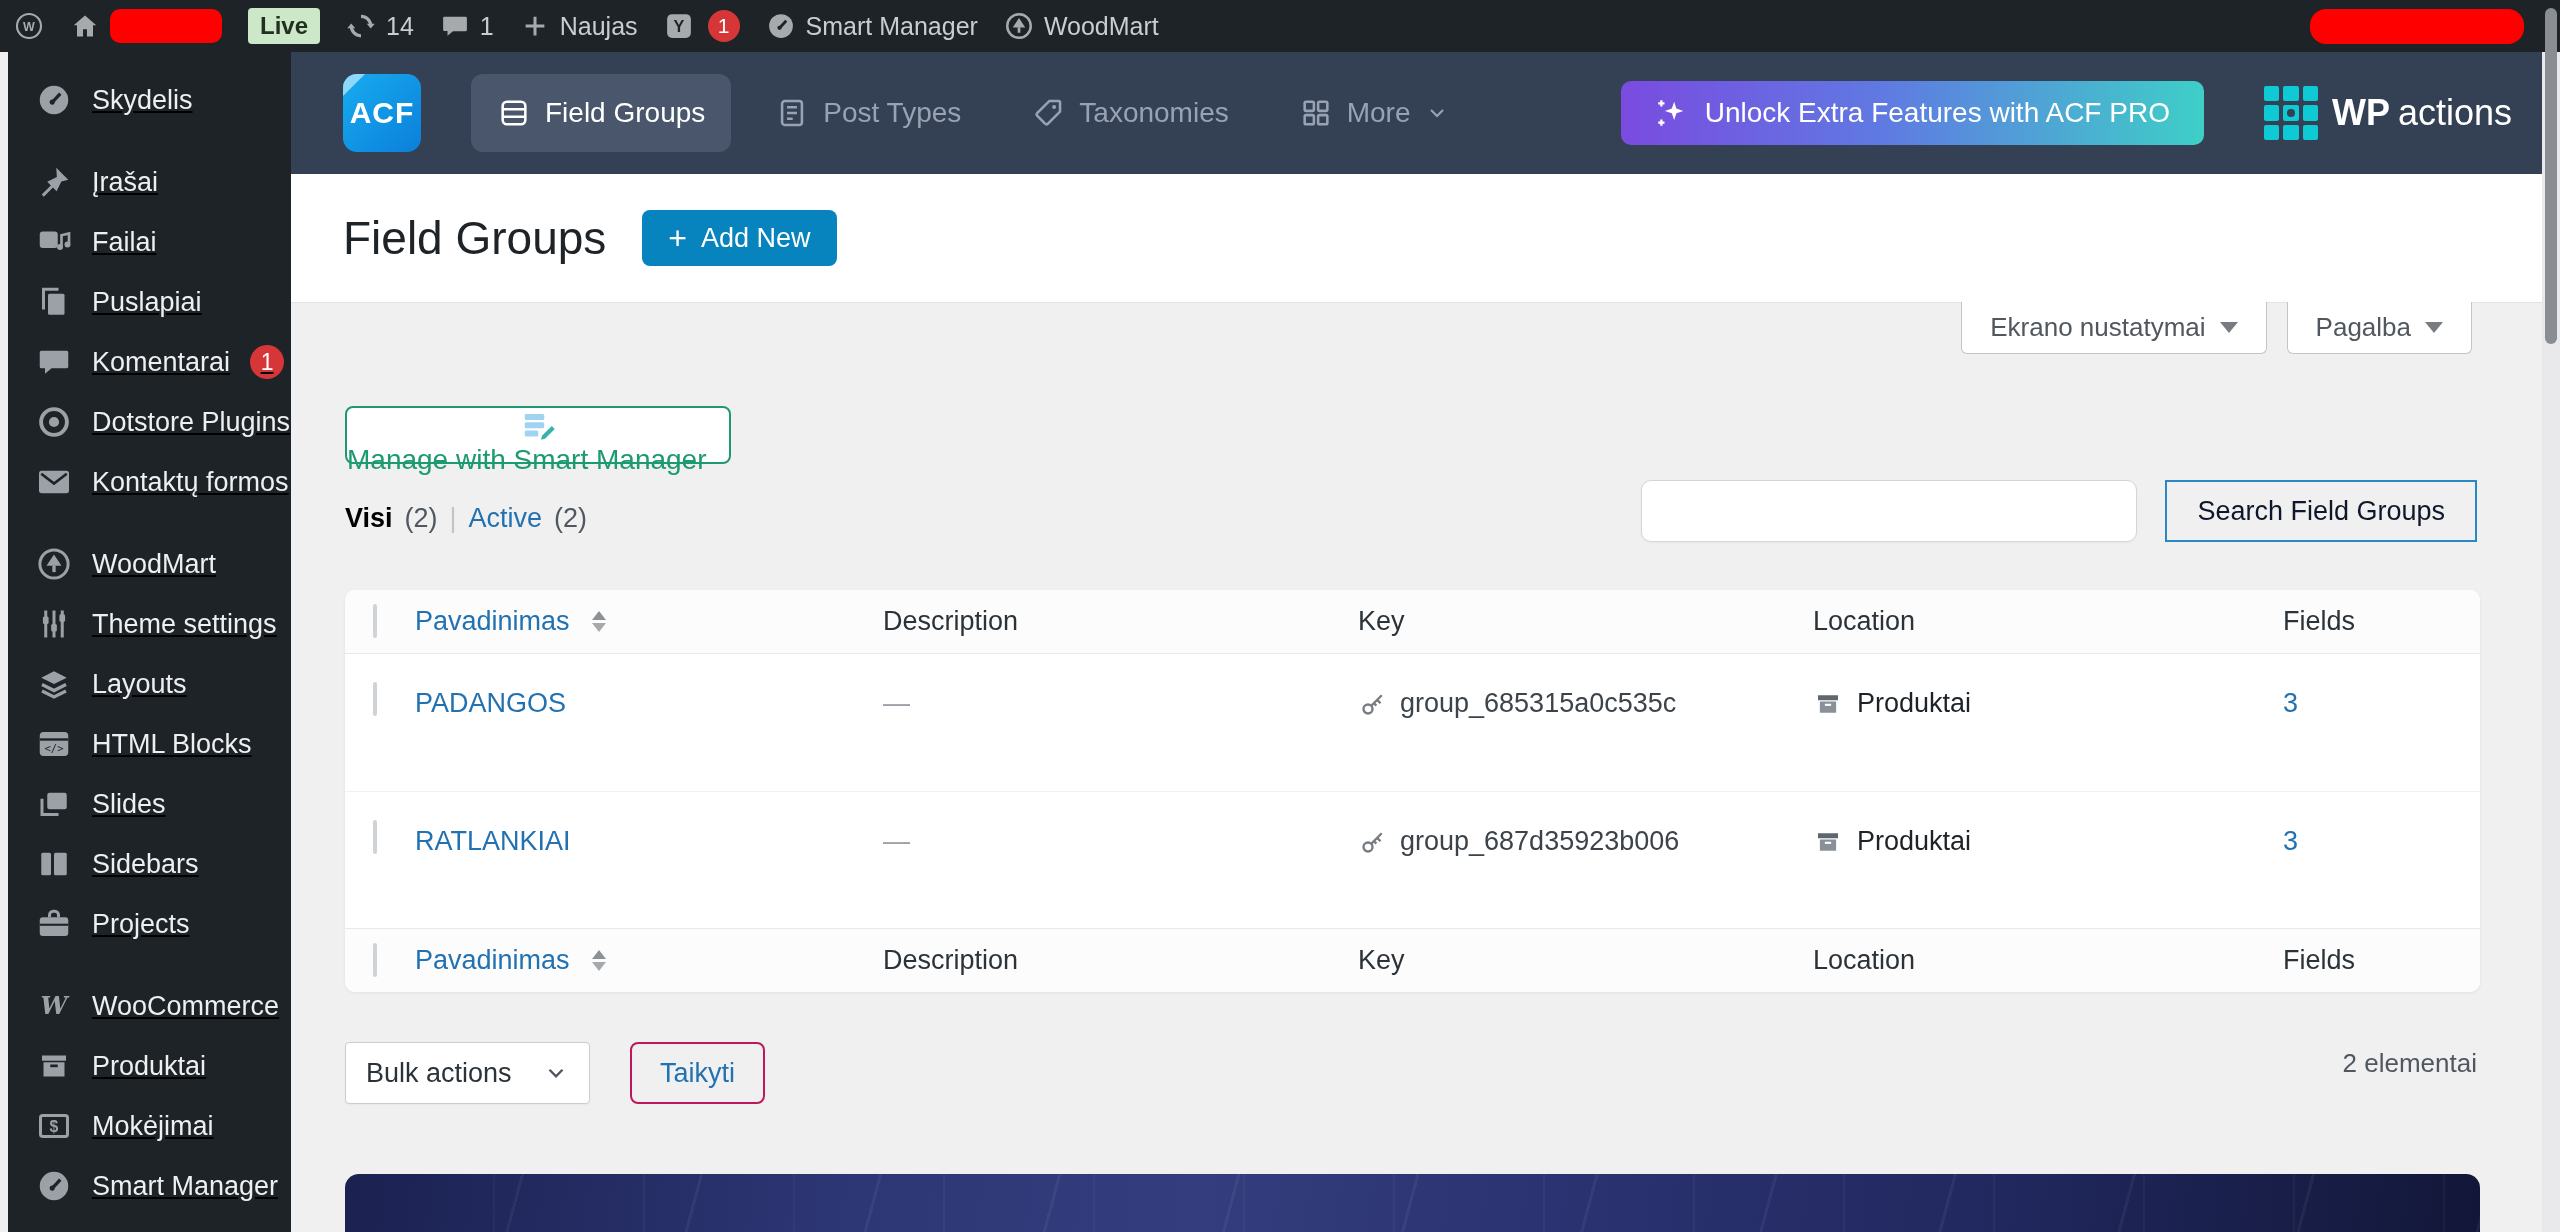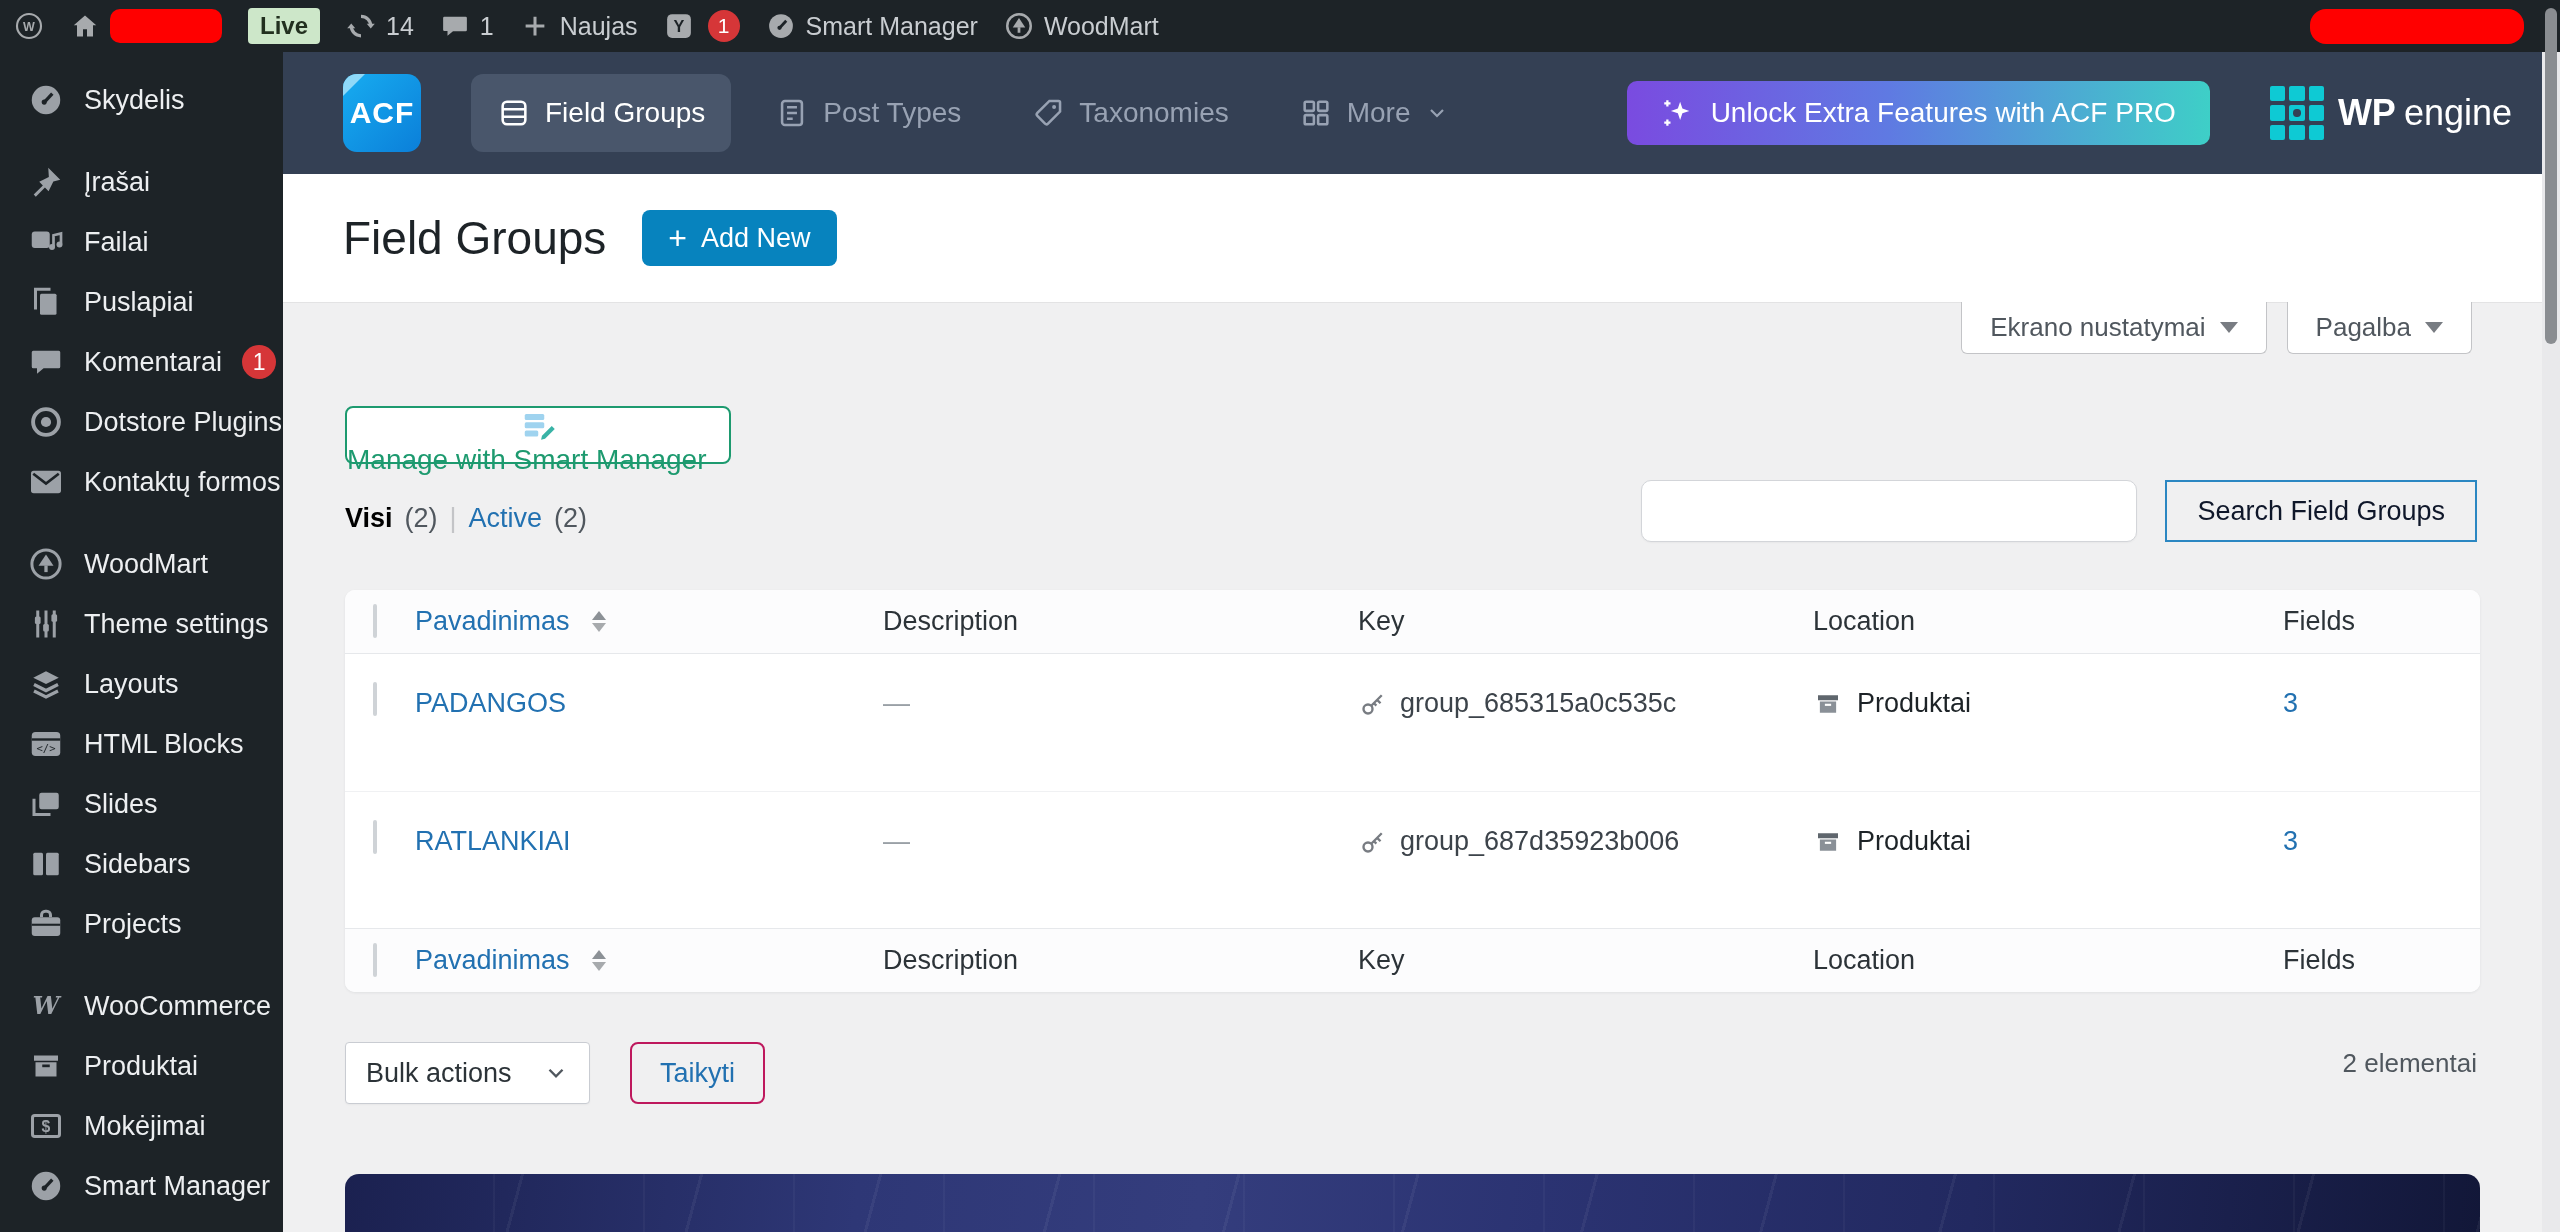--- a/index.html
+++ b/index.html
@@ -16,22 +16,22 @@
   .redacted-right { position:absolute; right:36px; top:9px; width:214px; height:35px; background:#ff0000; border-radius:16px; }
   .live-badge { background:#cde7c9; color:#22301f; font-size:24px; font-weight:bold; padding:4px 12px; border-radius:4px; }
   .yoast-badge { background:#d63638; color:#fff; width:32px; height:32px; border-radius:50%;
     display:inline-flex; align-items:center; justify-content:center; font-size:21px; margin-left:4px; }
 
   
   .scroll-track { position:fixed; right:0; top:52px; width:18px; height:1180px; background:#e9e9eb; z-index:35; }
   .scroll-thumb { position:fixed; right:3px; top:8px; width:12px; height:336px; background:#8a8d91; border-radius:7px; z-index:45; }
 
   
-  .sidebar { position:fixed; left:0; top:52px; width:283px; height:1180px; background:#1d2327;
-    padding-top:18px; z-index:30; }
+  .sidebar { position:fixed; left:8px; top:52px; width:283px; height:1180px; background:#1d2327;
+    padding-top:18px; z-index:30;text-decoration:underline; }
   .sb-item { height:60px; display:flex; align-items:center; gap:20px; padding-left:28px;
     color:#edeff1; font-size:27px; cursor:pointer; }
   .sb-sep { margin-top:22px; }
   .sb-ico { width:36px; height:36px; color:#9ca1a7; display:inline-flex; flex:0 0 auto; }
   .sb-ico svg { width:100%; height:100%; }
   .sb-badge { background:#d63638; color:#fff; min-width:34px; height:34px; border-radius:17px;
     display:inline-flex; align-items:center; justify-content:center; font-size:23px; padding:0 6px; }
 
   
   .content { position:absolute; left:283px; top:52px; width:2259px; }
@@ -473,21 +473,21 @@
           <i></i>
           <i></i>
           <i></i>
           <i class="dot"></i>
           <i></i>
           <i></i>
           <i></i>
           <i></i>
       </span>
       <span class="wpe-text">
-        <span class="b">WP</span><span class="l">engine</span>
+        <span class="b">WP</span><span class="l">actions</span>
       </span>
     </div>
   </div>
 
   <div class="title-band">
     <h1 class="page-title">Field Groups</h1>
     <button class="addnew-btn">
       <span class="plus">+</span>
       <span>Add New</span>
     </button>

